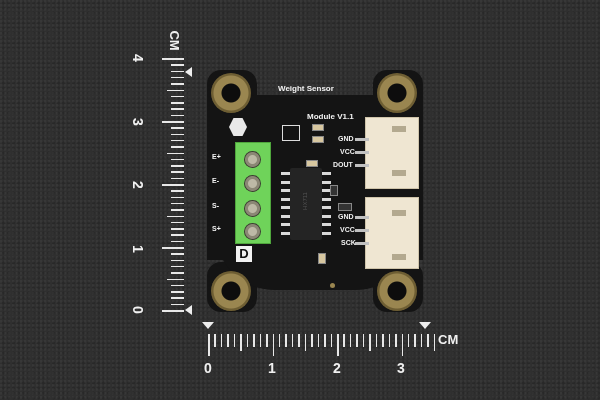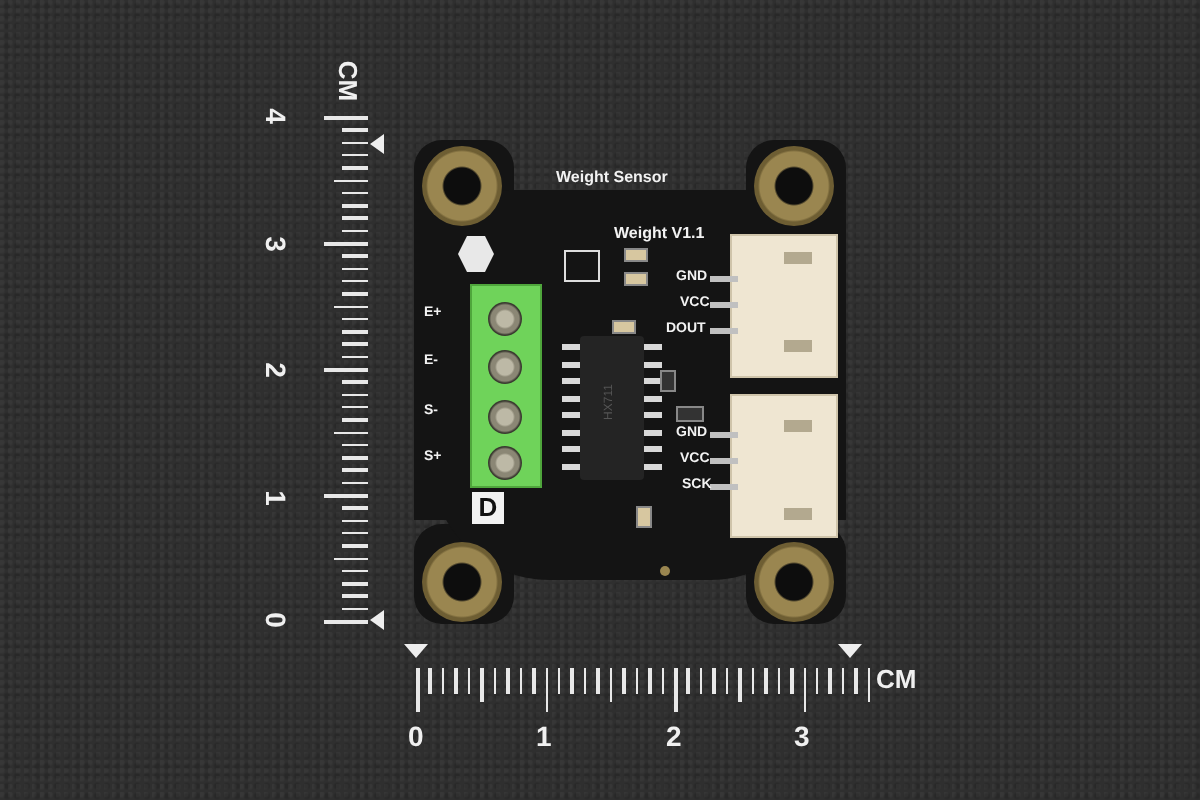--- a/index.html
+++ b/index.html
@@ -140,21 +140,21 @@
   <div class="pcb-wing" style="left:373px;top:262px;width:50px;height:50px;"></div>
   <div class="abs" style="left:215px;top:95px;width:200px;height:195px;background:#141414;border-radius:40px 40px 60px 60px;"></div>
   <div class="abs" style="left:207px;top:100px;width:216px;height:160px;background:#141414;"></div>
 
   <div class="pad" style="left:211px;top:73px;"></div>
   <div class="pad" style="left:377px;top:73px;"></div>
   <div class="pad" style="left:211px;top:271px;"></div>
   <div class="pad" style="left:377px;top:271px;"></div>
 
   <div class="silk" style="left:278px;top:84px;font-size:8px;">Weight Sensor</div>
-  <div class="silk" style="left:307px;top:112px;font-size:8px;">Weight V1.1</div>
+  <div class="silk" style="left:307px;top:112px;font-size:8px;">Module V1.1</div>
 
   <div class="abs" style="left:229px;top:118px;width:18px;height:18px;background:#e8e8e8;clip-path:polygon(25% 0,75% 0,100% 50%,75% 100%,25% 100%,0 50%);"></div>
   <div class="abs" style="left:282px;top:125px;width:16px;height:14px;border:1px solid #ddd;"></div>
 
   <div class="silk" style="left:212px;top:153px;">E+</div>
   <div class="silk" style="left:212px;top:177px;">E-</div>
   <div class="silk" style="left:212px;top:202px;">S-</div>
   <div class="silk" style="left:212px;top:225px;">S+</div>
 
   <div class="terminal">

